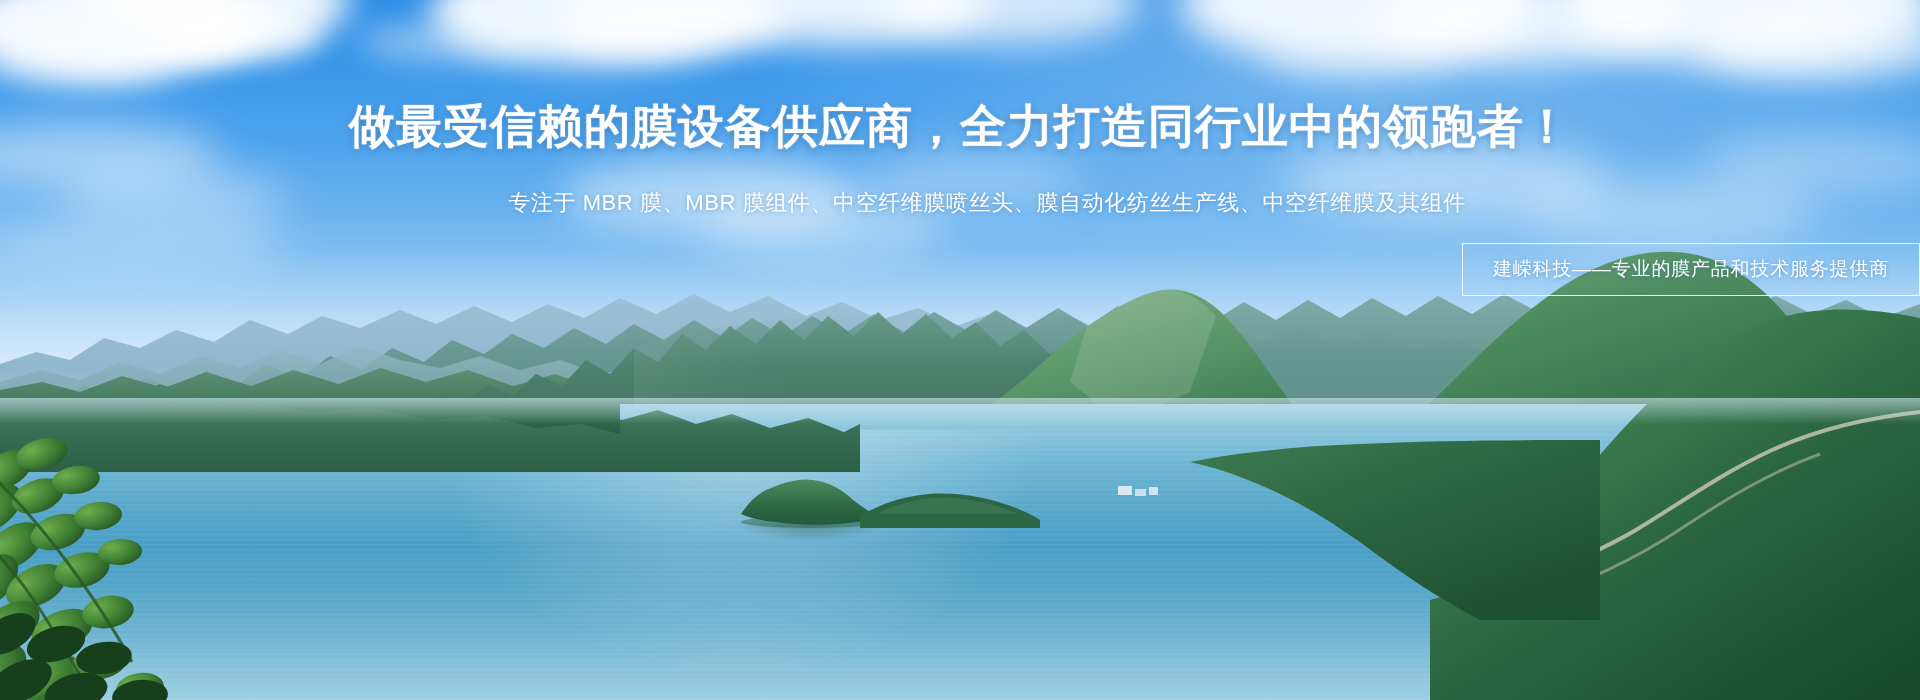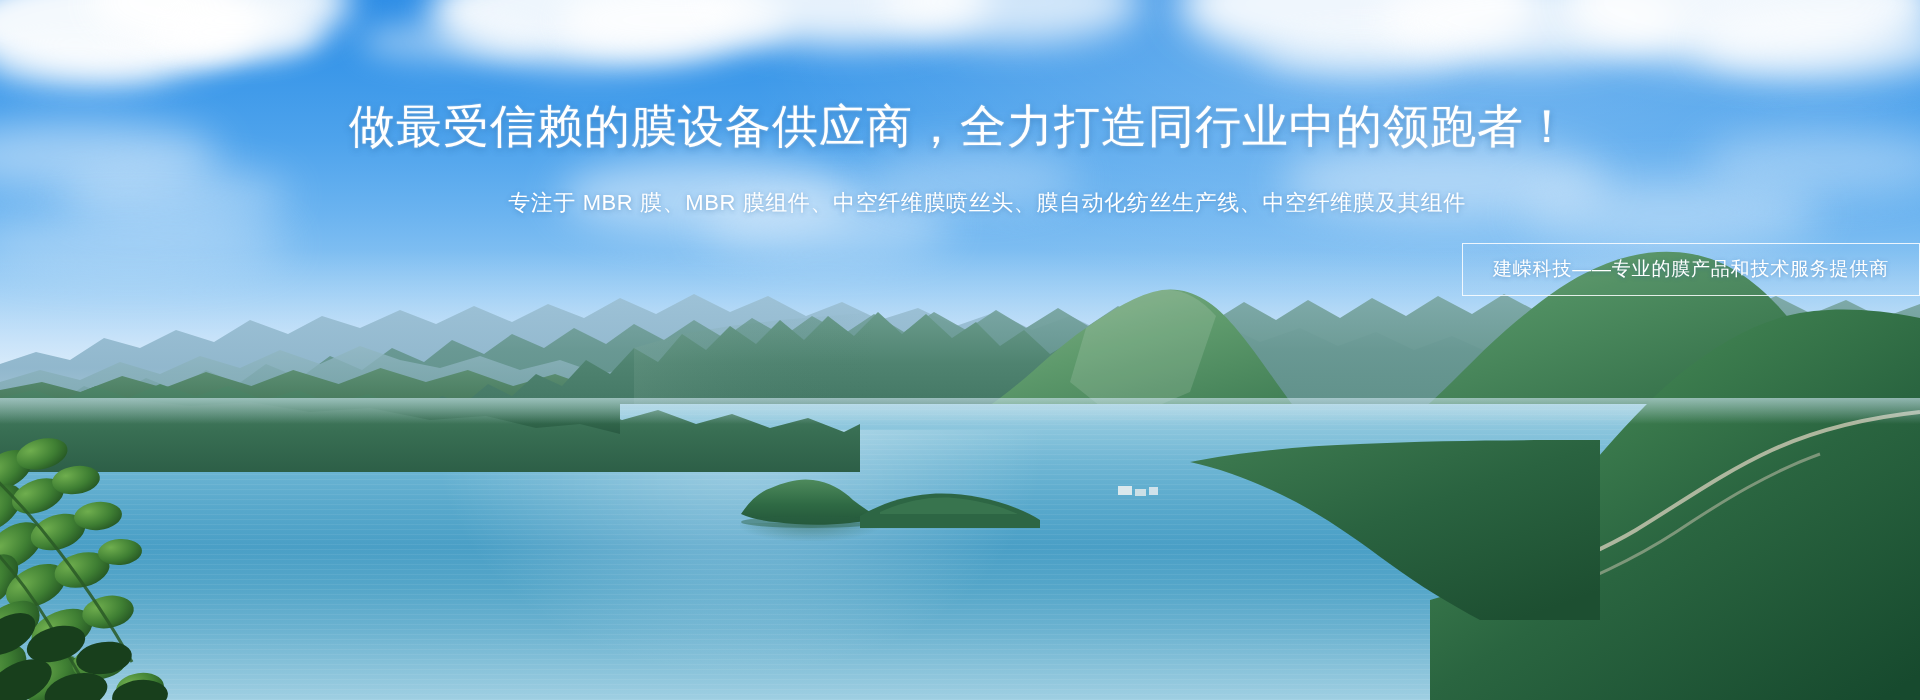--- a/index.html
+++ b/index.html
@@ -62,21 +62,21 @@
     background:radial-gradient(ellipse at 50% 0%, rgba(255,255,255,.38), rgba(255,255,255,0) 70%);
   }
 
   
   .textwrap{
     position:absolute; left:0; top:0; width:1920px; height:700px;
     z-index:60; text-align:center;
   }
   .headline{
     position:absolute; left:0; top:98px; width:1920px;
-    font-size:46px; font-weight:400; color:#ffffff;
+    font-size:46px; font-weight:700; color:#ffffff;
     letter-spacing:1px; line-height:1.25;
     text-shadow:0 2px 7px rgba(30,90,150,.45), 0 0 2px rgba(255,255,255,.6);
     white-space:nowrap;
   }
   .subline{
     position:absolute; left:0; top:186px; width:1920px;
     font-size:22px; font-weight:400; color:#ffffff;
     letter-spacing:.6px; line-height:1.5;
     text-shadow:0 1px 5px rgba(40,100,160,.45);
     white-space:nowrap;

